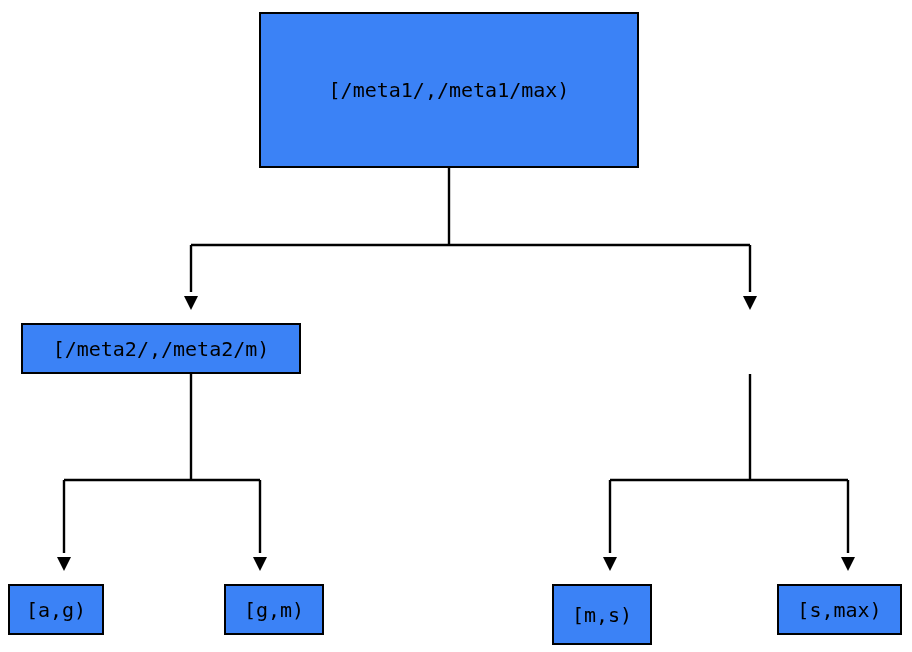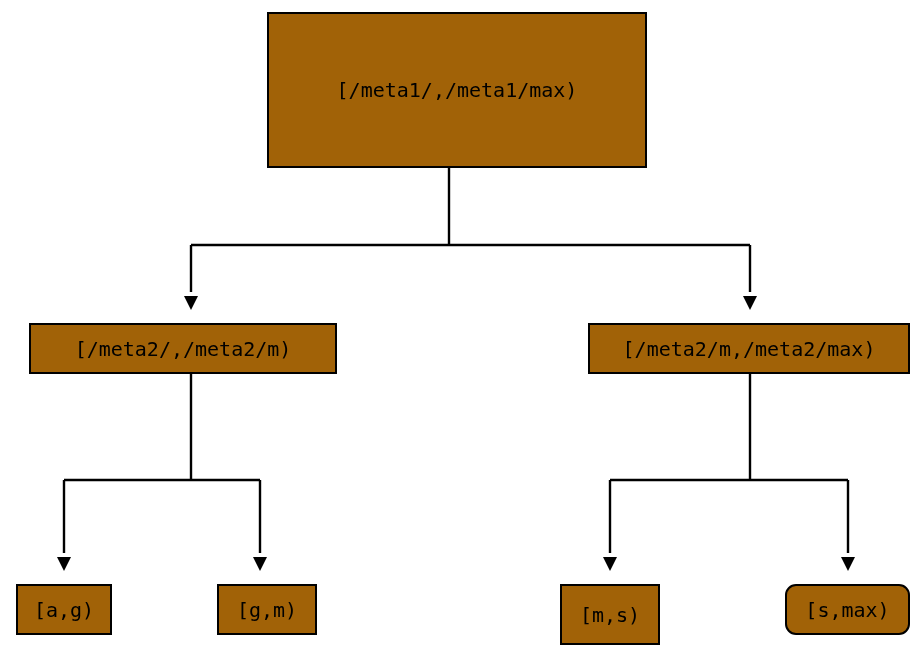--- a/index.html
+++ b/index.html
@@ -25,42 +25,41 @@
     top: 0;
     width: 912px;
     height: 652px;
     z-index: 1;
   }
   
   .node-box {
     position: absolute;
     box-sizing: border-box;
     border: 2px solid #000000;
-    background: #a16207;
+    background: #3b82f6;
     display: flex;
     align-items: center;
     justify-content: center;
     z-index: 2;
-    margin-left: 8px;
   }
   .node-label {
     font-family: "DejaVu Sans Mono", "Liberation Mono", monospace;
     font-size: 20px;
     line-height: 1;
     color: #000000;
     white-space: pre;
     letter-spacing: 0px;
   }
   .node-root   { left: 259px; top: 12px;  width: 380px; height: 156px; }
-  .node-l2a    { left: 21px;  top: 323px; width: 308px; height: 51px;  }
+  .node-l2a    { left: 21px;  top: 323px; width: 280px; height: 51px;  }
   .node-l2b    { left: 580px; top: 323px; width: 322px; height: 51px;  }
   .node-leaf-a { left: 8px;   top: 584px; width: 96px; height: 51px;  }
-  .node-leaf-b { left: 209px; top: 584px; width: 100px; height: 51px;  }
+  .node-leaf-b { left: 224px; top: 584px; width: 100px; height: 51px;  }
   .node-leaf-c { left: 552px; top: 584px; width: 100px; height: 61px;  }
-  .node-leaf-d { left: 777px; top: 584px; width: 125px; height: 51px; border-radius: 11px;  }
+  .node-leaf-d { left: 777px; top: 584px; width: 125px; height: 51px;  }
 </style>
 </head>
 <body>
 
 <div id="diagram-canvas">
 
   <svg id="connector-layer" viewBox="0 0 912 652" width="912" height="652" xmlns="http://www.w3.org/2000/svg">
 
     <path d="M 449 168 L 449 245" stroke="#000000" stroke-width="2.4" fill="none"></path>
 
@@ -88,23 +87,20 @@
   </svg>
 
   <div class="node-box node-root">
     <span class="node-label">[/meta1/,/meta1/max)</span>
   </div>
 
   <div class="node-box node-l2a">
     <span class="node-label">[/meta2/,/meta2/m)</span>
   </div>
 
-  <div class="node-box node-l2b">
-    <span class="node-label">[/meta2/m,/meta2/max)</span>
-  </div>
 
   <div class="node-box node-leaf-a">
     <span class="node-label">[a,g)</span>
   </div>
 
   <div class="node-box node-leaf-b">
     <span class="node-label">[g,m)</span>
   </div>
 
   <div class="node-box node-leaf-c">

